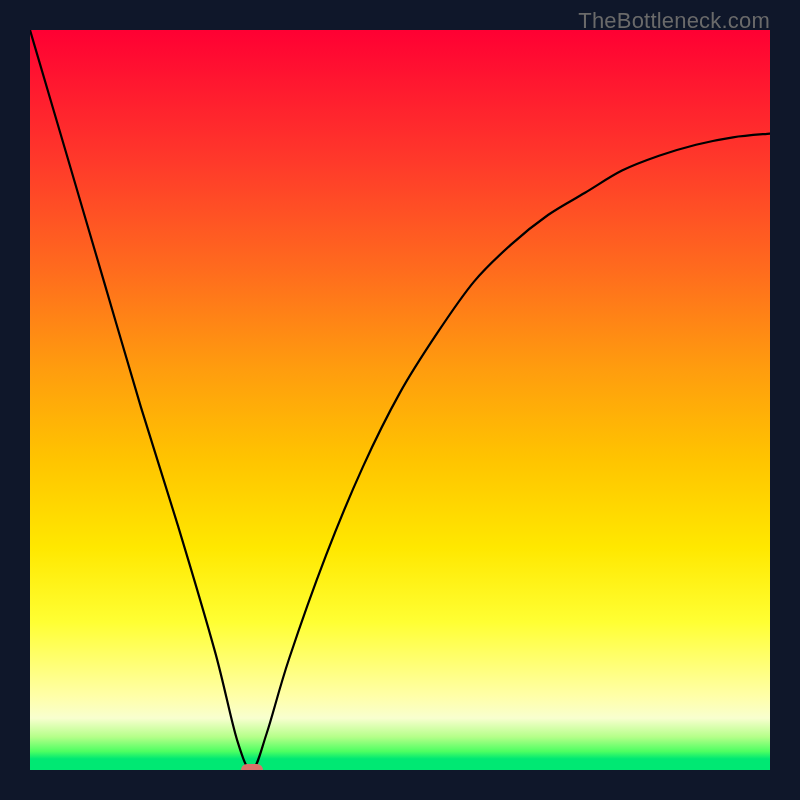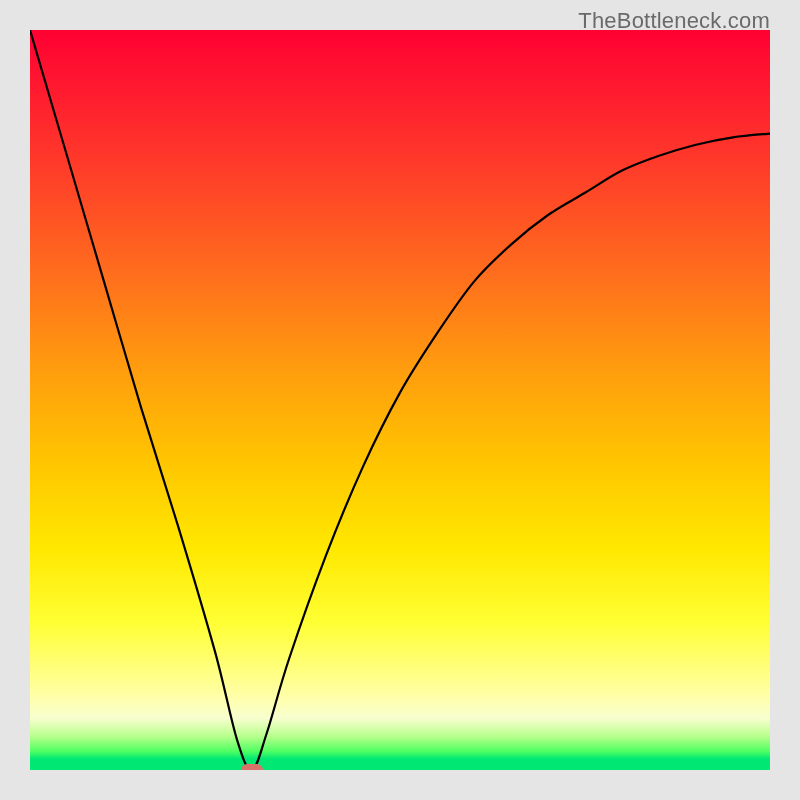--- a/index.html
+++ b/index.html
@@ -7,21 +7,21 @@
     padding: 0;
     width: 800px;
     height: 800px;
     overflow: hidden;
     background: #000;
     font-family: Arial, Helvetica, sans-serif;
   }
   .frame {
     position: absolute;
     inset: 0;
-    background: #e5e5e5;
+    background: #0f172a;
   }
   .plot {
     position: absolute;
     left: 30px;
     top: 30px;
     width: 740px;
     height: 740px;
     overflow: hidden;
     
     background: linear-gradient(

